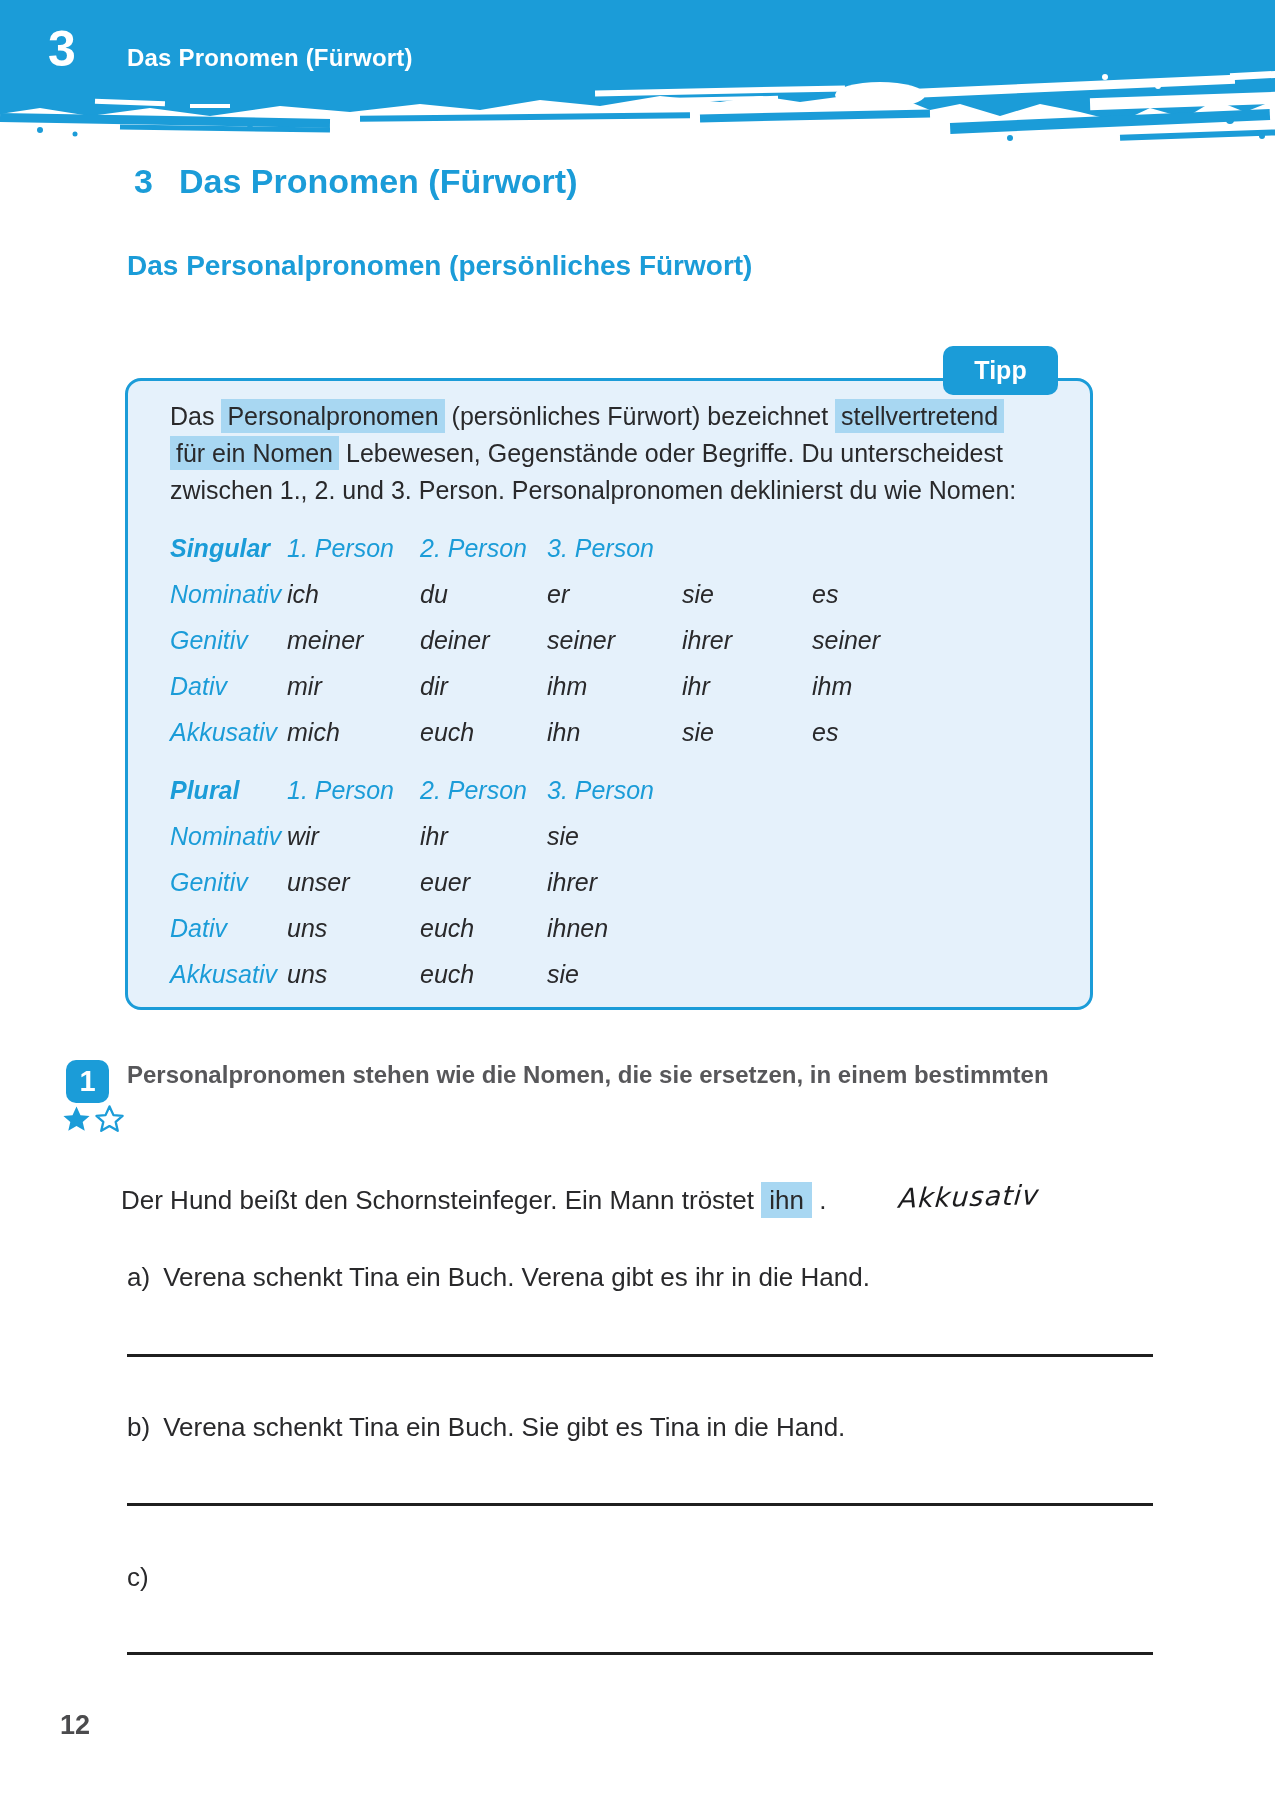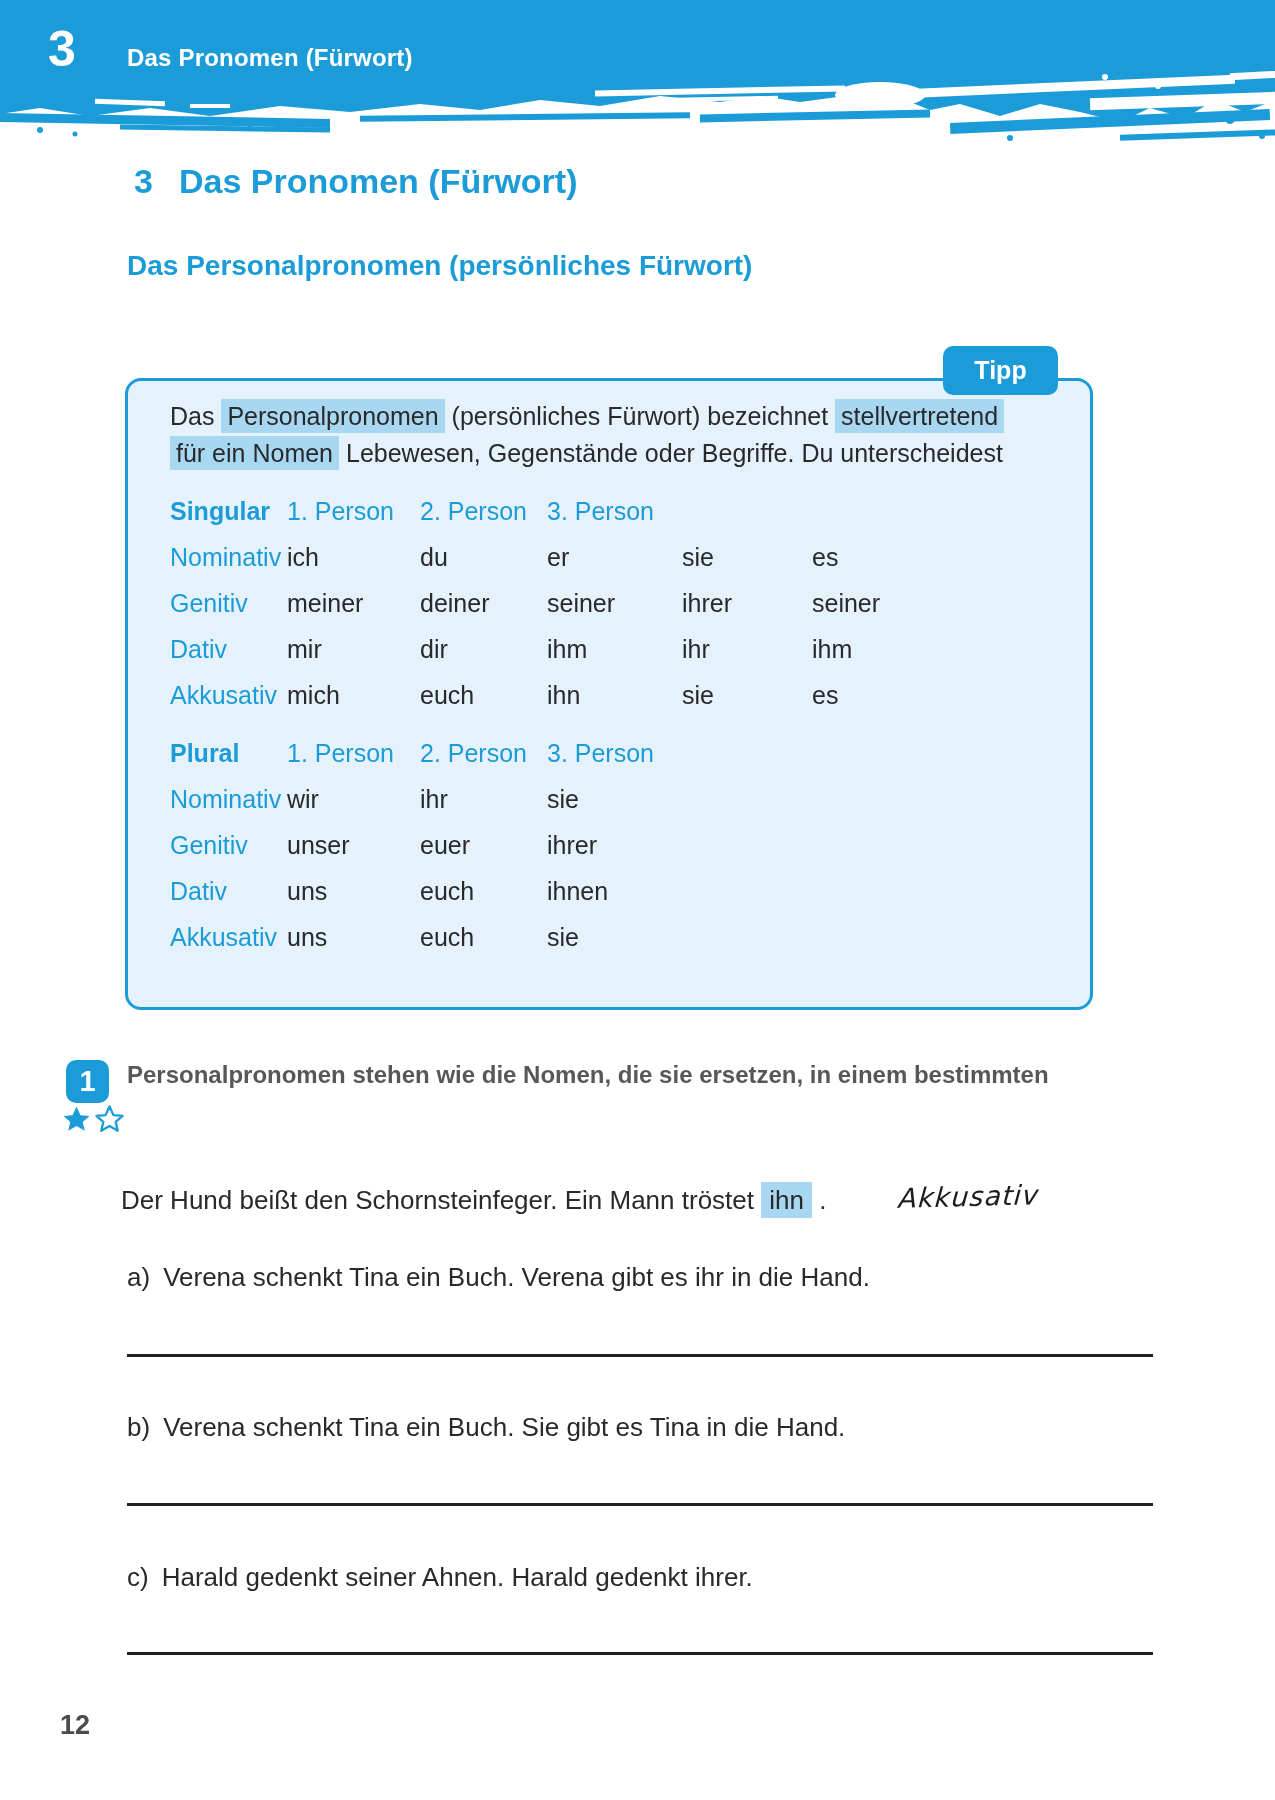--- a/index.html
+++ b/index.html
@@ -54,21 +54,21 @@
     padding:17px 30px 0 42px;
   }
   .tip-intro{font-size:25px;line-height:37px;color:var(--body-text);}
   .tip-intro .hl{background:var(--highlight);padding:3px 6px;}
   .decl-table{margin-top:16px;}
   .decl-table.plural{margin-top:12px;}
   .trow{
     display:grid;grid-template-columns:117px 133px 127px 135px 130px 1fr;
     height:46px;align-items:center;
   }
-  .cell{font-size:25px;white-space:nowrap;}
+  .cell{font-size:25px;white-space:nowrap;font-style:italic;}
   .cell.ttl{color:var(--brand-blue);font-weight:bold;}
   .cell.pcol{color:var(--brand-blue);}
   .cell.case{color:var(--brand-blue);}
   .cell.val{color:var(--body-text);}
   
   .exercise-badge{
     position:absolute;left:66px;top:1060px;width:43px;height:43px;
     background:var(--brand-blue);border-radius:10px;
     display:flex;align-items:center;justify-content:center;
     color:#fff;font-size:29px;font-weight:bold;
@@ -139,21 +139,21 @@
   <div class="chapter-number">3</div>
   <div class="header-title">Das Pronomen (Fürwort)</div>
 
   <h1 class="main-title">
     <span class="num">3</span><span>Das Pronomen (Fürwort)</span>
   </h1>
   <h2 class="section-subtitle">Das Personalpronomen (persönliches Fürwort)</h2>
 
   <div class="tip-tab">Tipp</div>
   <div class="tip-box">
-    <p class="tip-intro"><span>Das </span><span class="hl">Personalpronomen</span><span> (persönliches Fürwort) bezeichnet </span><span class="hl">stellvertretend</span><br><span class="hl">für ein Nomen</span><span> Lebewesen, Gegenstände oder Begriffe. Du unterscheidest</span><br></p>
+    <p class="tip-intro"><span>Das </span><span class="hl">Personalpronomen</span><span> (persönliches Fürwort) bezeichnet </span><span class="hl">stellvertretend</span><br><span class="hl">für ein Nomen</span><span> Lebewesen, Gegenstände oder Begriffe. Du unterscheidest</span><br><span>zwischen 1., 2. und 3. Person. Personalpronomen deklinierst du wie Nomen:</span></p>
     <div class="decl-table">
         <div class="trow">
           <div class="cell ttl">Singular</div>
           <div class="cell pcol">1. Person</div>
           <div class="cell pcol">2. Person</div>
           <div class="cell pcol">3. Person</div>
         </div>
         <div class="trow">
           <div class="cell case">Nominativ</div>
           <div class="cell val">ich</div>
@@ -254,18 +254,17 @@
   <div class="answer-line" style="top:1354px"></div>
 
   <div class="ex-item" style="top:1412px">
     <span>b)</span>
     <span>Verena schenkt Tina ein Buch. Sie gibt es Tina in die Hand.</span>
   </div>
   <div class="answer-line" style="top:1503px"></div>
 
   <div class="ex-item" style="top:1562px">
     <span>c)</span>
-    <span>Harald gedenkt seiner Ahnen. Harald gedenkt ihrer.</span>
   </div>
   <div class="answer-line" style="top:1652px"></div>
 
   <div class="page-number">12</div>
 </div>
 
 </body></html>

